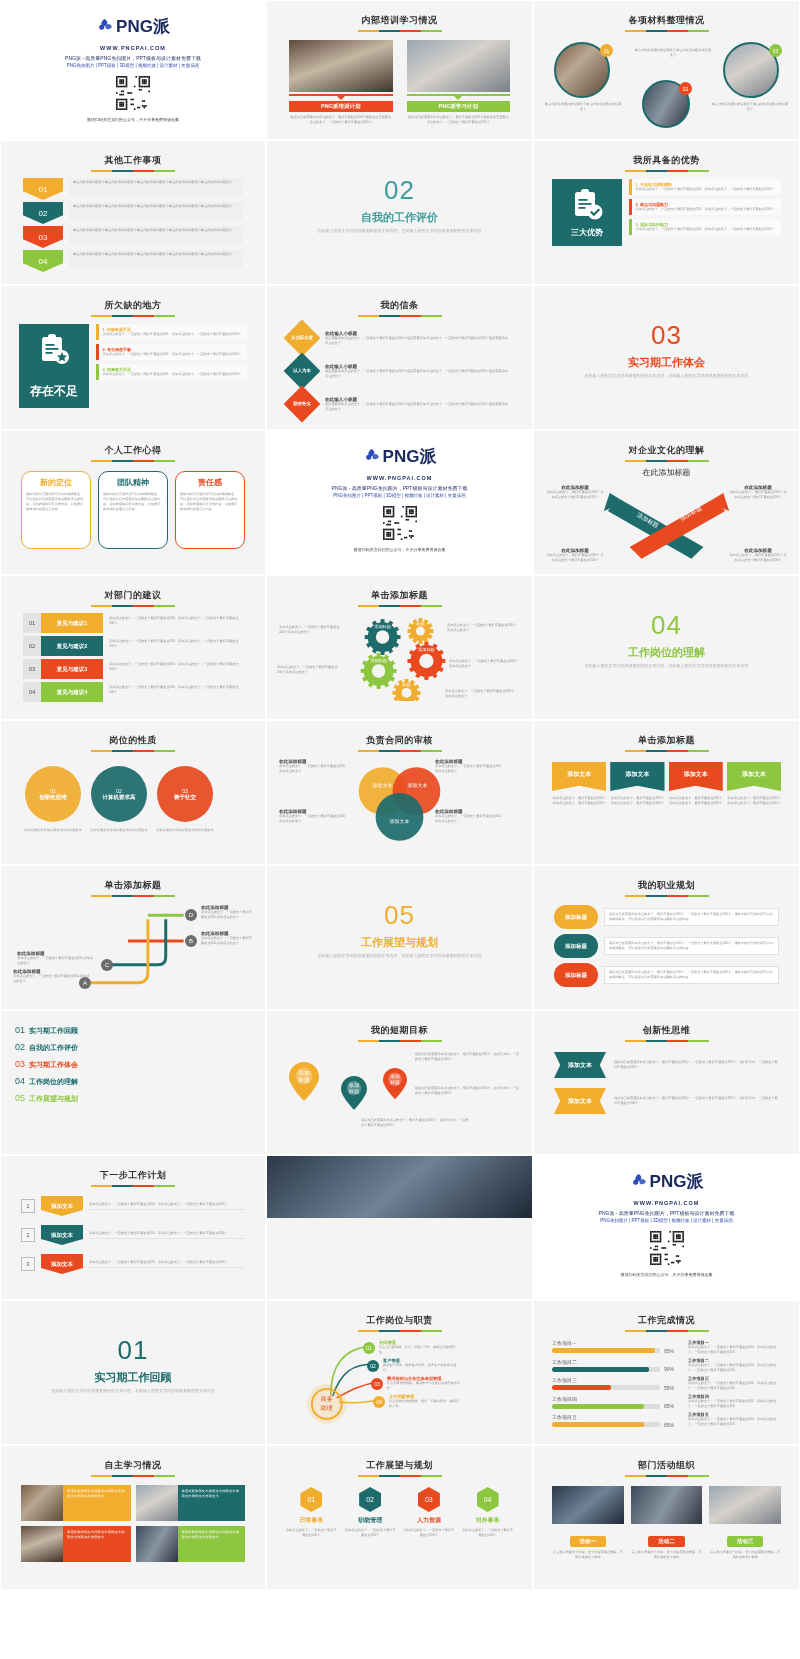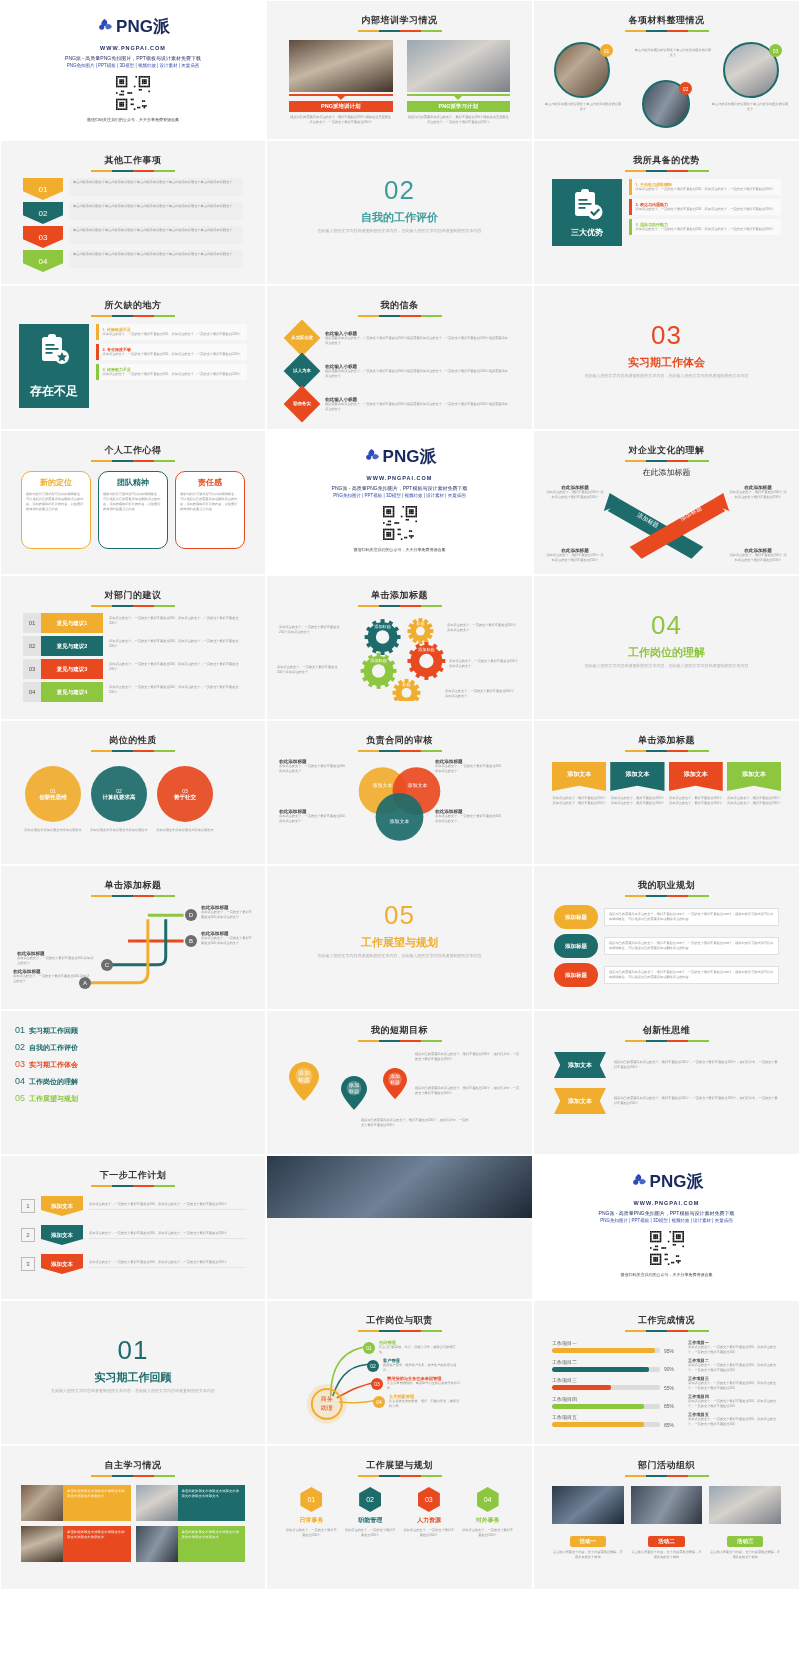--- a/index.html
+++ b/index.html
@@ -943,21 +943,21 @@
     </div>
     <div class="cell" style="height: 145px;">
       <div class="slide secnum">
     <div style="padding-top:28px">
     <div class="num" style="color:#f0ad2e">05</div>
     <div class="t" style="color:#f0ad2e">工作展望与规划</div>
     <div class="d">在此输入您的文字内容或者复制您的文本内容，在此输入您的文字内容或者复制您的文本内容</div>
         </div>
       </div>
     </div>
-    <div class="cell" style="height: 145px; font-family: Liberation Mono, monospace;">
+    <div class="cell" style="height: 145px;">
       <div class="slide">
         <div class="stitle">我的职业规划</div>
         <div class="rule">
           <i class="r1"></i>
           <i class="r2"></i>
           <i class="r3"></i>
           <i class="r4"></i>
         </div>
    <div style="margin:8px 12px 0">
    <div class="row" style="gap:6px;align-items:center;margin-bottom:5px">

